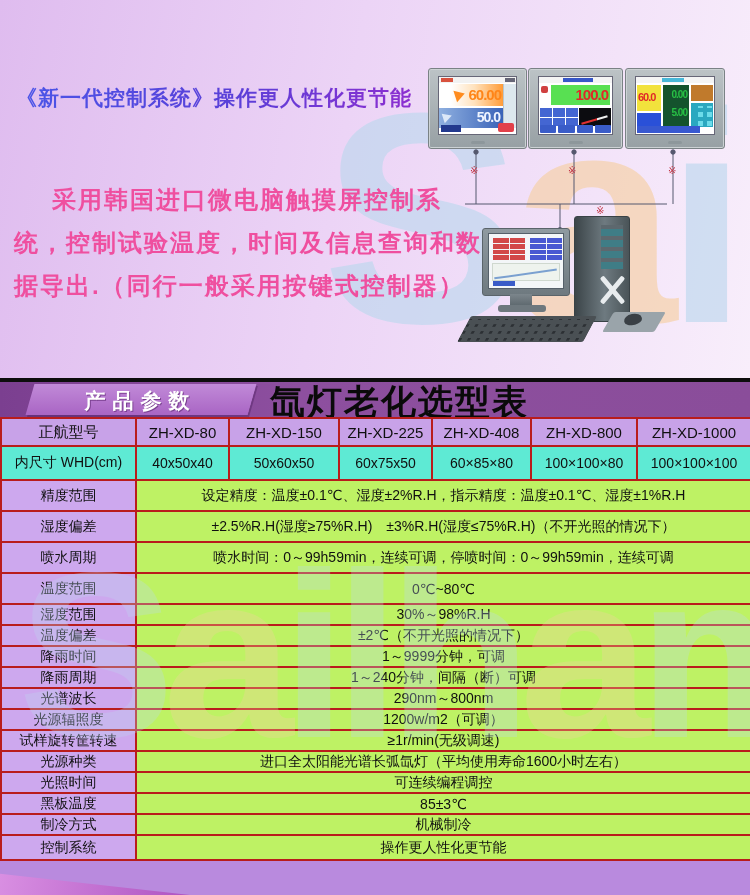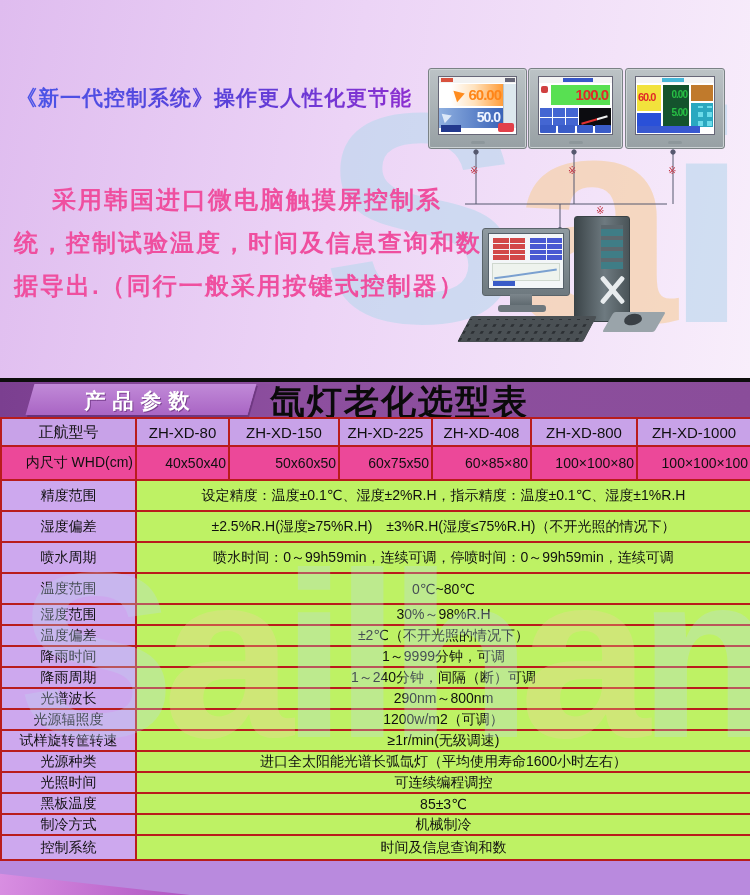--- a/index.html
+++ b/index.html
@@ -99,21 +99,21 @@
   .params{position:absolute;left:0;top:378px;width:750px;height:517px;background:#b98ade;overflow:hidden;}
   .blackbar{position:absolute;left:0;top:0;width:750px;height:4px;background:#0d0d0d;}
   .strip{position:absolute;left:0;top:4px;width:750px;height:35px;background:linear-gradient(90deg,#7b3f90,#8d4f9f 40%,#8a4d9a);}
   .badge{position:absolute;left:30px;top:2px;width:222px;height:31px;background:linear-gradient(#c18ad8,#a965c4);transform:skewX(-16deg);box-shadow:2px 2px 0 rgba(60,20,80,.35);}
   .badge-label{position:absolute;left:0;right:0;top:3px;text-align:center;transform:skewX(16deg);color:#fff;font-size:21px;font-weight:bold;letter-spacing:7px;text-shadow:1px 1px 0 #7a4090;}
   .sec-title{position:absolute;left:270px;top:-3px;margin:0;font-family:"Liberation Serif","DejaVu Serif",serif;font-size:35px;font-weight:bold;color:#0a0a0a;letter-spacing:2px;white-space:nowrap;}
   table.spec{position:absolute;left:0;top:39px;width:750px;border-collapse:collapse;table-layout:fixed;}
   table.spec td{border:2px solid #b91c1c;text-align:center;color:#101010;font-size:14px;padding:0 2px;overflow:hidden;white-space:nowrap;}
   td.lbl{background:#cda8ee;}
   tr.modelrow td{background:#c8a2e8;font-size:15px;height:26px;}
-  tr.sizerow td{background:#ec4899;height:32px;text-align:right;}
+  tr.sizerow td{background:#5eead4;height:32px;}
   td.val{background:#bef264;}
   tr.tall{height:31px;} tr.short{height:21px;} tr.last{height:25px;}
   .wm-table{left:18px;top:160px;font-size:235px;opacity:.30;z-index:5;}
   .corner-wedge{position:absolute;left:0;bottom:0;width:190px;height:26px;z-index:6;
                 background:linear-gradient(100deg,#d98fe2,#ae54c2);clip-path:polygon(0 18%,100% 100%,0 100%);}
 </style>
 </head>
 <body>
 
 <div class="page">
@@ -355,21 +355,21 @@
         <tr class="short">
             <td class="lbl">黑板温度</td>
             <td class="val" colspan="6">85±3℃</td>
           </tr>
         <tr class="short">
             <td class="lbl">制冷方式</td>
             <td class="val" colspan="6">机械制冷</td>
           </tr>
         <tr class="last">
             <td class="lbl">控制系统</td>
-            <td class="val" colspan="6">时间及信息查询和数</td>
+            <td class="val" colspan="6">操作更人性化更节能</td>
           </tr>
       </tbody>
     </table>
 
     <div class="wm wm-table"><span class="wm-b">S</span><span class="wm-a">a</span><span class="wm-b">i</span><span class="wm-b">l</span><span class="wm-b">h</span><span class="wm-a">a</span><span class="wm-b">m</span></div>
     <div class="corner-wedge"></div>
   </section>
 </div>
 
 </body></html>

